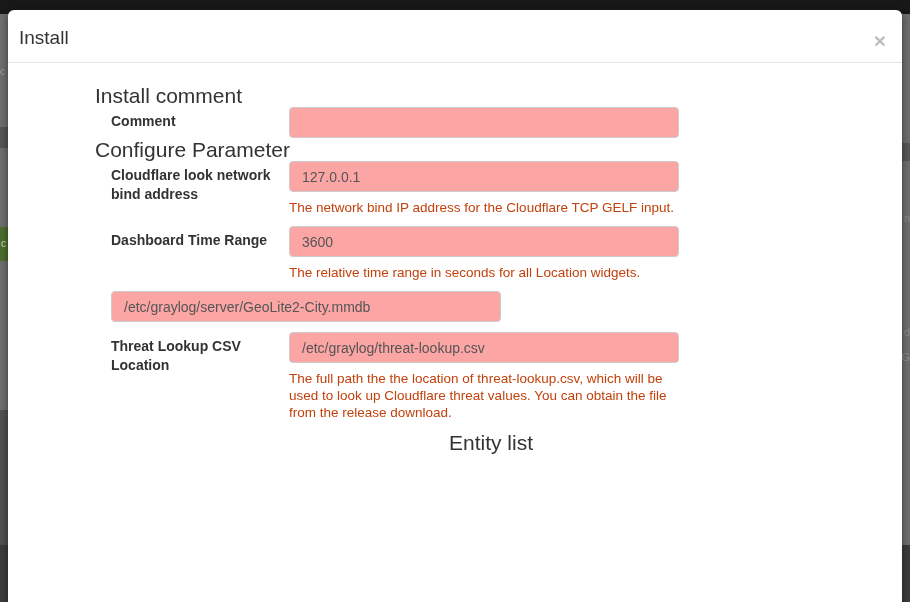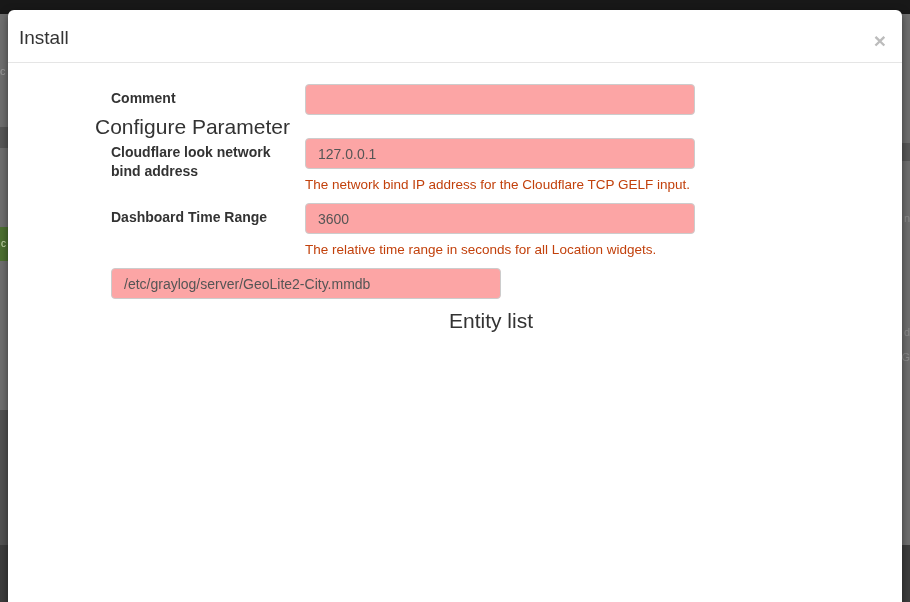--- a/index.html
+++ b/index.html
@@ -97,21 +97,21 @@
     line-height: 23px;
     margin: 0;
   }
   .h-install-comment { margin-bottom: 34px; }
   .h-configure { margin-top: 17px; margin-bottom: 35px; }
   .h-entity { margin-top: 24px; text-align: center; }
 
   .form-row {
     display: grid;
     grid-template-columns: 162px 390px;
-    column-gap: 32px;
+    column-gap: 16px;
     padding-left: 16px;
     margin-bottom: 10px;
   }
   .field-label {
     font-size: 14px;
     font-weight: 700;
     color: #333333;
     line-height: 19px;
     padding-top: 5px;
   }
@@ -154,20 +154,21 @@
 </div>
 
 <div class="modal">
   <div class="modal-header">
     <div class="modal-title">Install</div>
     <button class="close-btn">×</button>
   </div>
 
   <div class="modal-body">
 
+    <h3 class="section-heading h-install-comment">Install comment</h3>
 
     <div class="form-row comment-row">
       <label class="field-label">Comment</label>
       <div>
         <input class="text-input" type="text" value="" style="">
       </div>
     </div>
 
     <h3 class="section-heading h-configure">Configure Parameter</h3>
 
@@ -186,17 +187,24 @@
         <div class="help-text">The relative time range in seconds for all Location widgets.</div>
       </div>
     </div>
 
     <div class="form-row">
       <div>
         <input class="text-input" type="text" value="/etc/graylog/server/GeoLite2-City.mmdb" style="">
       </div>
     </div>
 
+    <div class="form-row">
+      <label class="field-label">Threat Lookup CSV Location</label>
+      <div>
+        <input class="text-input" type="text" value="/etc/graylog/threat-lookup.csv" style="">
+        <div class="help-text">The full path the the location of threat-lookup.csv, which will be used to look up Cloudflare threat values. You can obtain the file from the release download.</div>
+      </div>
+    </div>
 
     <h3 class="section-heading h-entity">Entity list</h3>
 
   </div>
 </div>
 
 </body></html>

